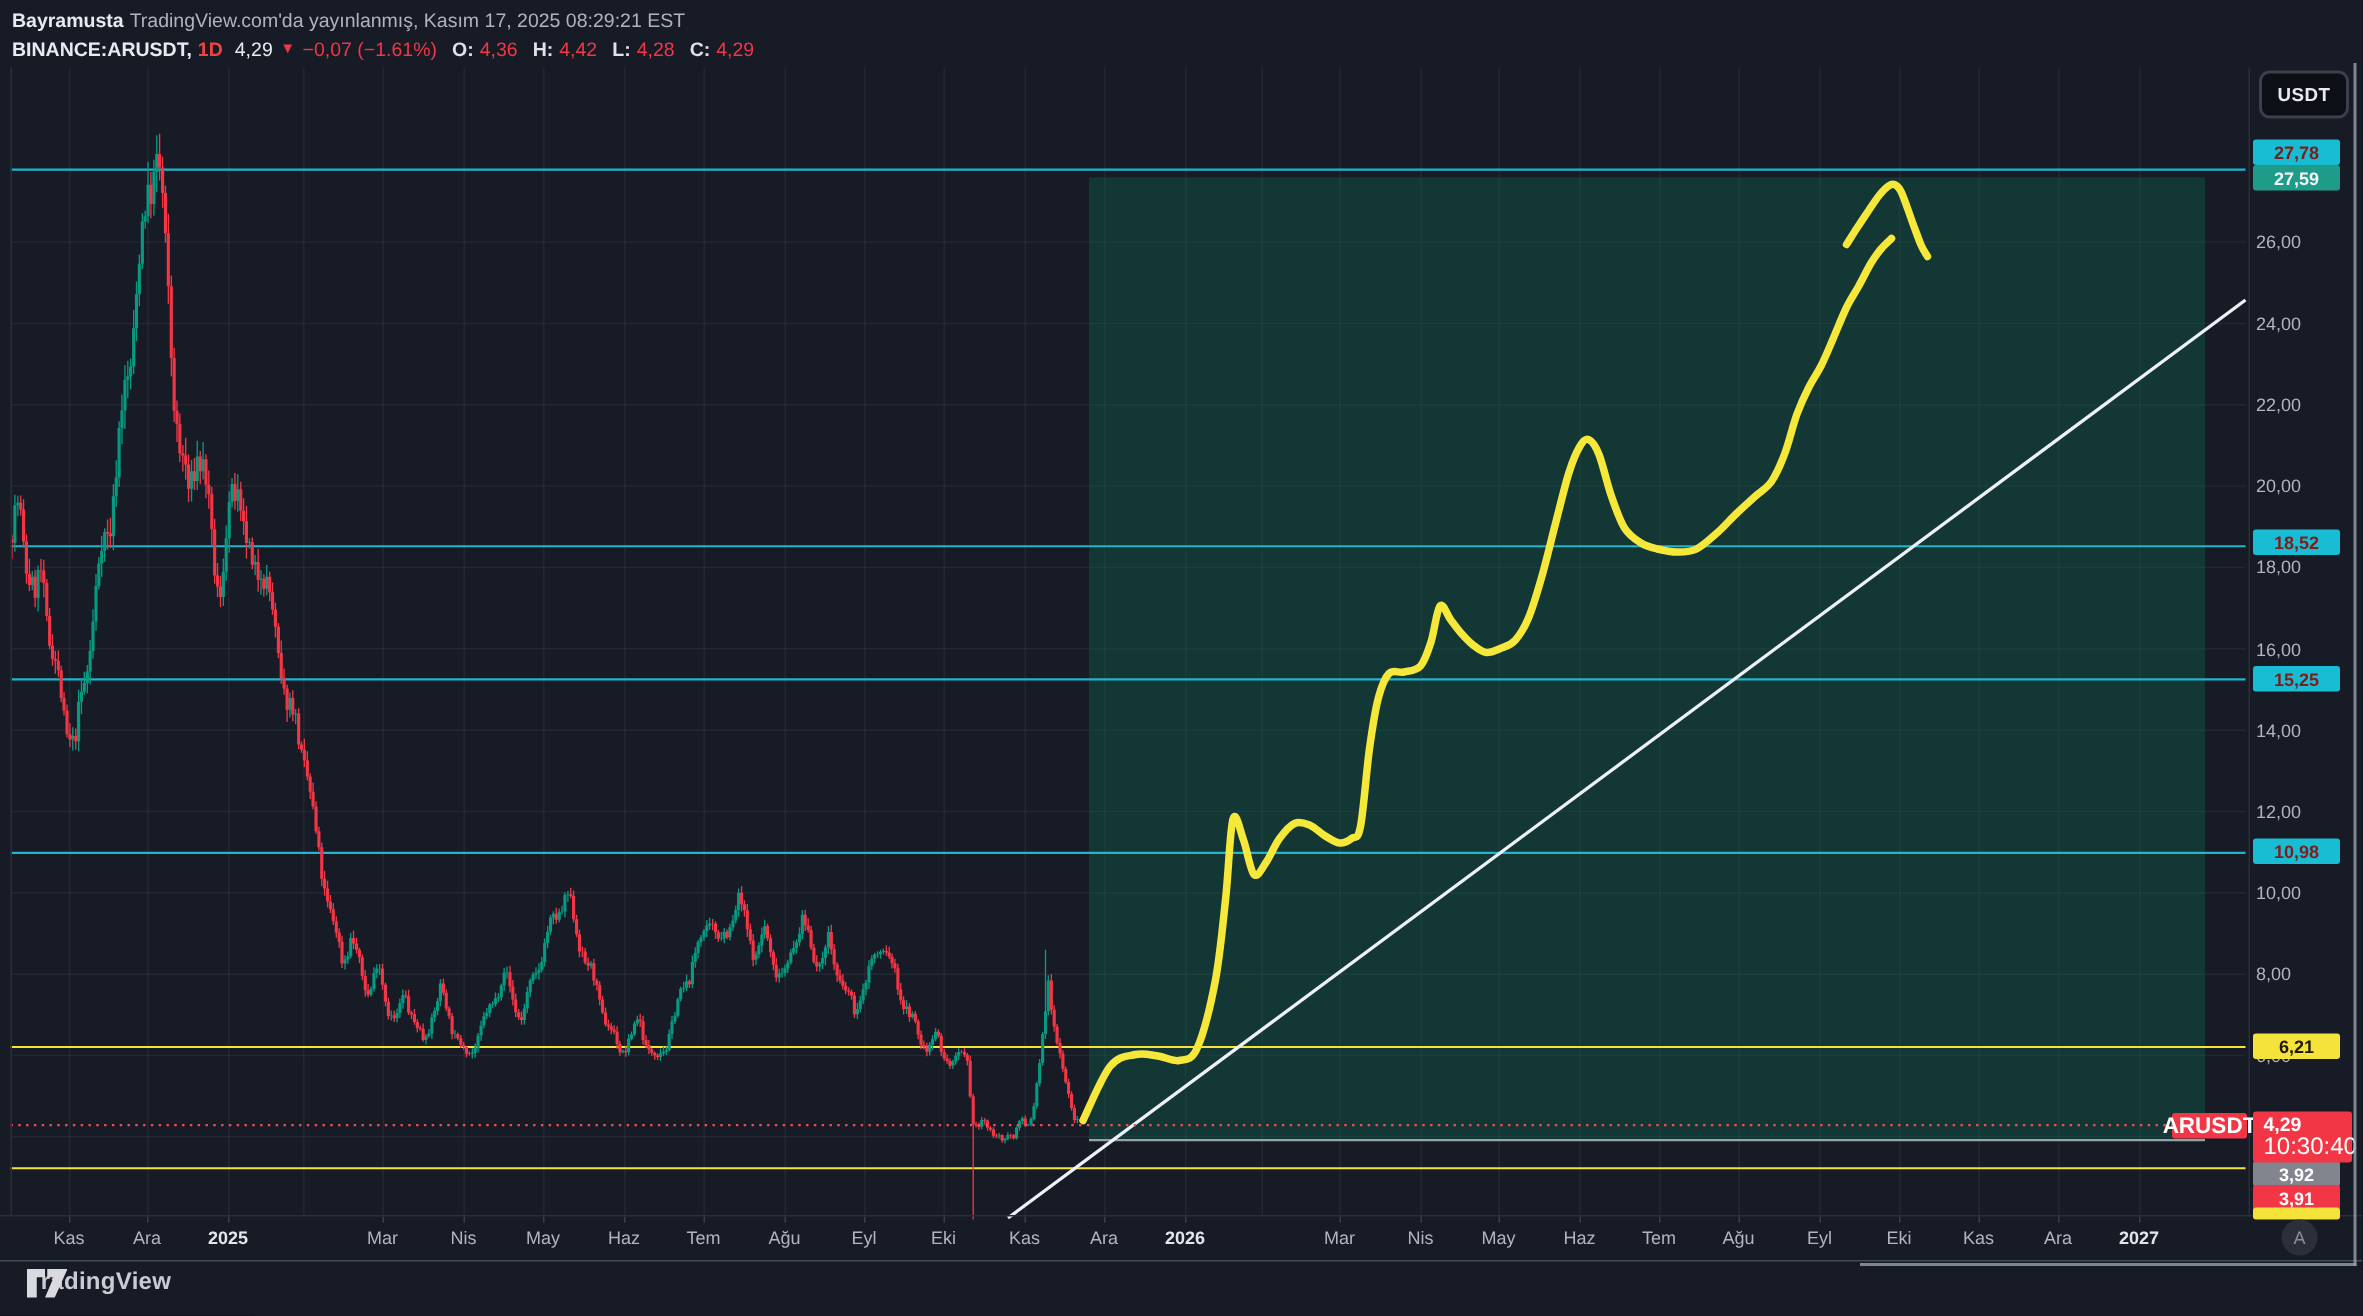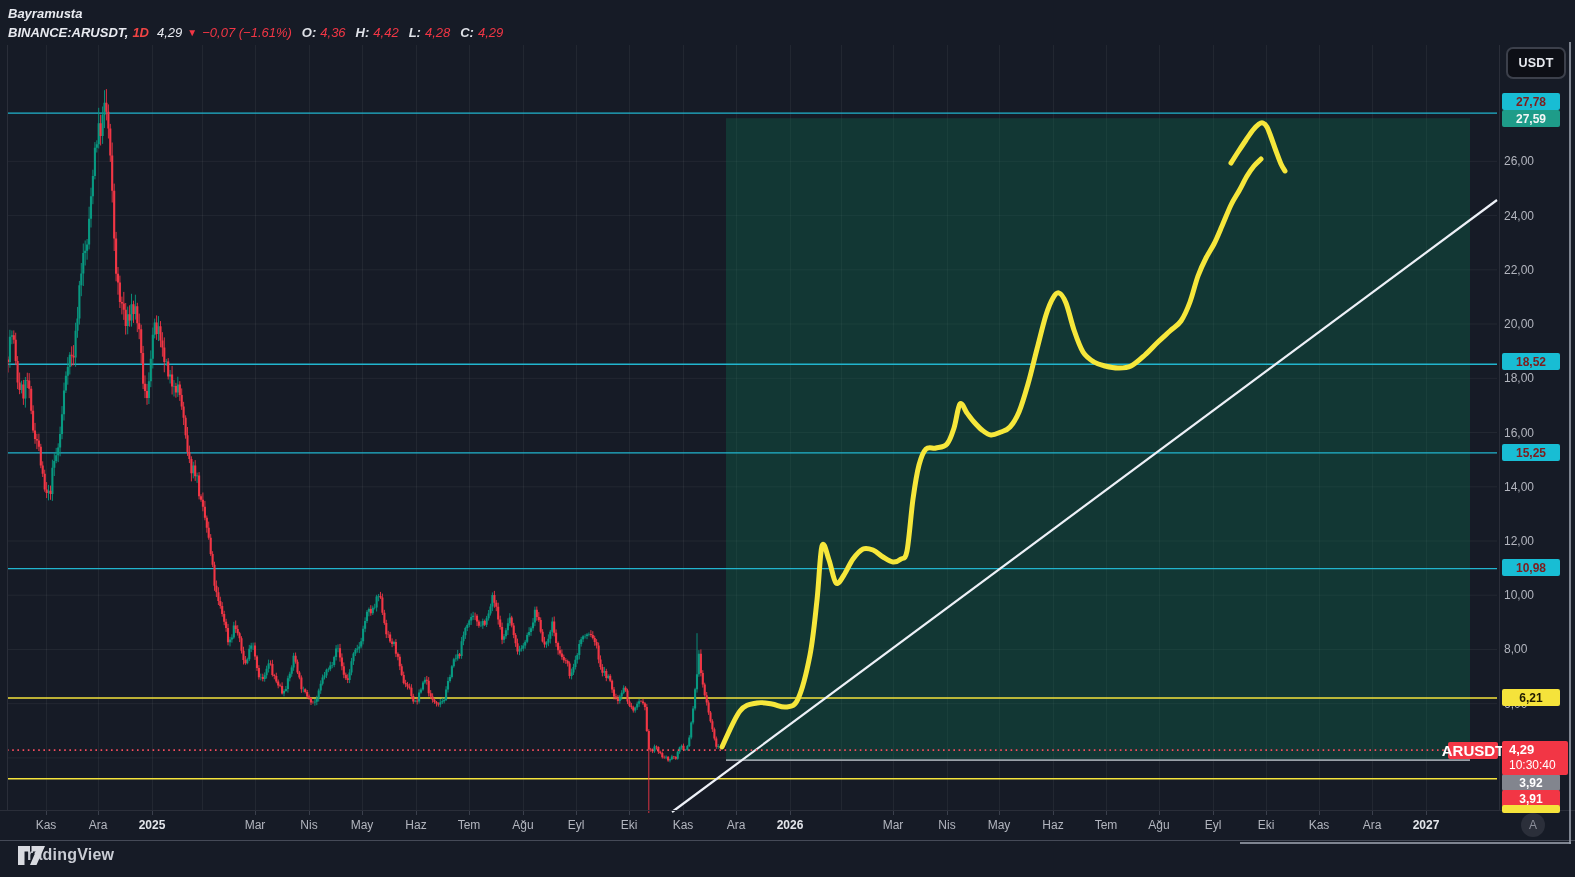--- a/index.html
+++ b/index.html
@@ -1,20 +1,20 @@
 <!DOCTYPE html>
 <html><head>
 <meta charset="utf-8">
 <style>
   html,body{margin:0;padding:0;background:#10131c;}
   .screen{position:relative;width:1575px;height:877px;background:#161b26;overflow:hidden;
           font-family:"Liberation Sans","DejaVu Sans",sans-serif;-webkit-font-smoothing:antialiased;}
   svg{position:absolute;left:0;top:0;}
   
-  .hdr{position:absolute;left:8px;top:4px;z-index:6;line-height:18px;font-size:13px;white-space:nowrap;font-style:italic;}
+  .hdr{position:absolute;left:8px;top:4px;z-index:6;line-height:18px;font-size:13px;white-space:nowrap;}
   .hdr .row{height:19px;display:flex;align-items:center;gap:4px;}
   .byline-author{color:#e8eaf0;font-weight:700;}
   .byline-rest{color:#b0b3bd;}
   .sym{color:#e8eaf0;font-weight:700;}
   .tf{color:#ef4444;font-weight:700;text-align:right;}
   .px-now{color:#e8eaf0;margin-left:4px;}
   .dn{color:#f23645;}
   .ohlc-l{color:#dfe2e8;font-weight:700;margin-left:6px;}
   .ohlc-v{color:#f23645;}
   .tri{color:#f23645;font-size:10px;margin:0 1px;}
@@ -24,21 +24,21 @@
         display:flex;align-items:center;justify-content:center;font-size:12px;font-weight:700;}
   .chip.cyan{background:#18bdd4;color:#7f1d1d;}
   .chip.teal{background:#1e9c89;color:#f2f5f5;}
   .chip.yellow{background:#f5e33b;color:#201b00;}
   .chip.gray{background:#82858e;color:#fff;}
   .chip.red{background:#f23645;color:#fff;}
   .chip.sliver{height:8px;background:#f5e33b;overflow:hidden;}
   .price-chip{position:absolute;left:1502px;width:66px;height:34px;background:#f23645;color:#fff;
               z-index:4;border-radius:2px;padding-left:7px;box-sizing:border-box;}
   .price-chip .l1{font-size:13px;font-weight:700;line-height:17px;}
-  .price-chip .l2{font-size:12px;line-height:14px;}
+  .price-chip .l2{font-size:16px;line-height:14px;}
   .sym-chip{position:absolute;background:#f23645;color:#fff;z-index:4;border-radius:2px;
             font-size:15px;font-weight:700;display:flex;align-items:center;justify-content:center;}
   .usdt-btn{position:absolute;left:1506px;top:47px;width:56px;height:28px;background:#0d0f16;
             border:2px solid #3c404b;border-radius:7px;color:#e8eaf0;font-size:12.5px;font-weight:700;
             display:flex;align-items:center;justify-content:center;z-index:5;letter-spacing:.3px;}
   
   .taxis{position:absolute;left:0;top:810px;width:1575px;height:29px;border-top:1px solid #2a2e39;
          border-bottom:1px solid #454a57;z-index:2;background:transparent;}
   .tlabel{position:absolute;top:7px;transform:translateX(-50%);font-size:12px;color:#b2b5be;white-space:nowrap;}
   .tlabel.year{color:#e3e5ea;font-weight:700;}
@@ -95,20 +95,21 @@
     <g id="g-priceline">
         <line x1="7" y1="750.1" x2="1497" y2="750.1" stroke="#f54c5c" stroke-width="1.6" stroke-dasharray="1.6 3.6"></line>
       </g>
     <line x1="7.5" y1="45" x2="7.5" y2="810" stroke="#2a2e39" stroke-width="1"></line>
     <line x1="1499.5" y1="45" x2="1499.5" y2="810" stroke="#2a2e39" stroke-width="1"></line>
   </svg>
 
   <div class="hdr">
     <div class="row">
       <span class="byline-author">Bayramusta</span>
+      <span class="byline-rest">TradingView.com'da yayınlanmış, Kasım 17, 2025 08:29:21 EST</span>
     </div>
     <div class="row">
       <span class="sym">BINANCE:ARUSDT,</span>
       <span class="tf">1D</span>
       <span class="px-now">4,29</span>
       <span class="tri">▼</span>
       <span class="dn">−0,07 (−1.61%)</span>
       <span class="ohlc-l">O:</span>
       <span class="ohlc-v">4,36</span>
       <span class="ohlc-l">H:</span>

